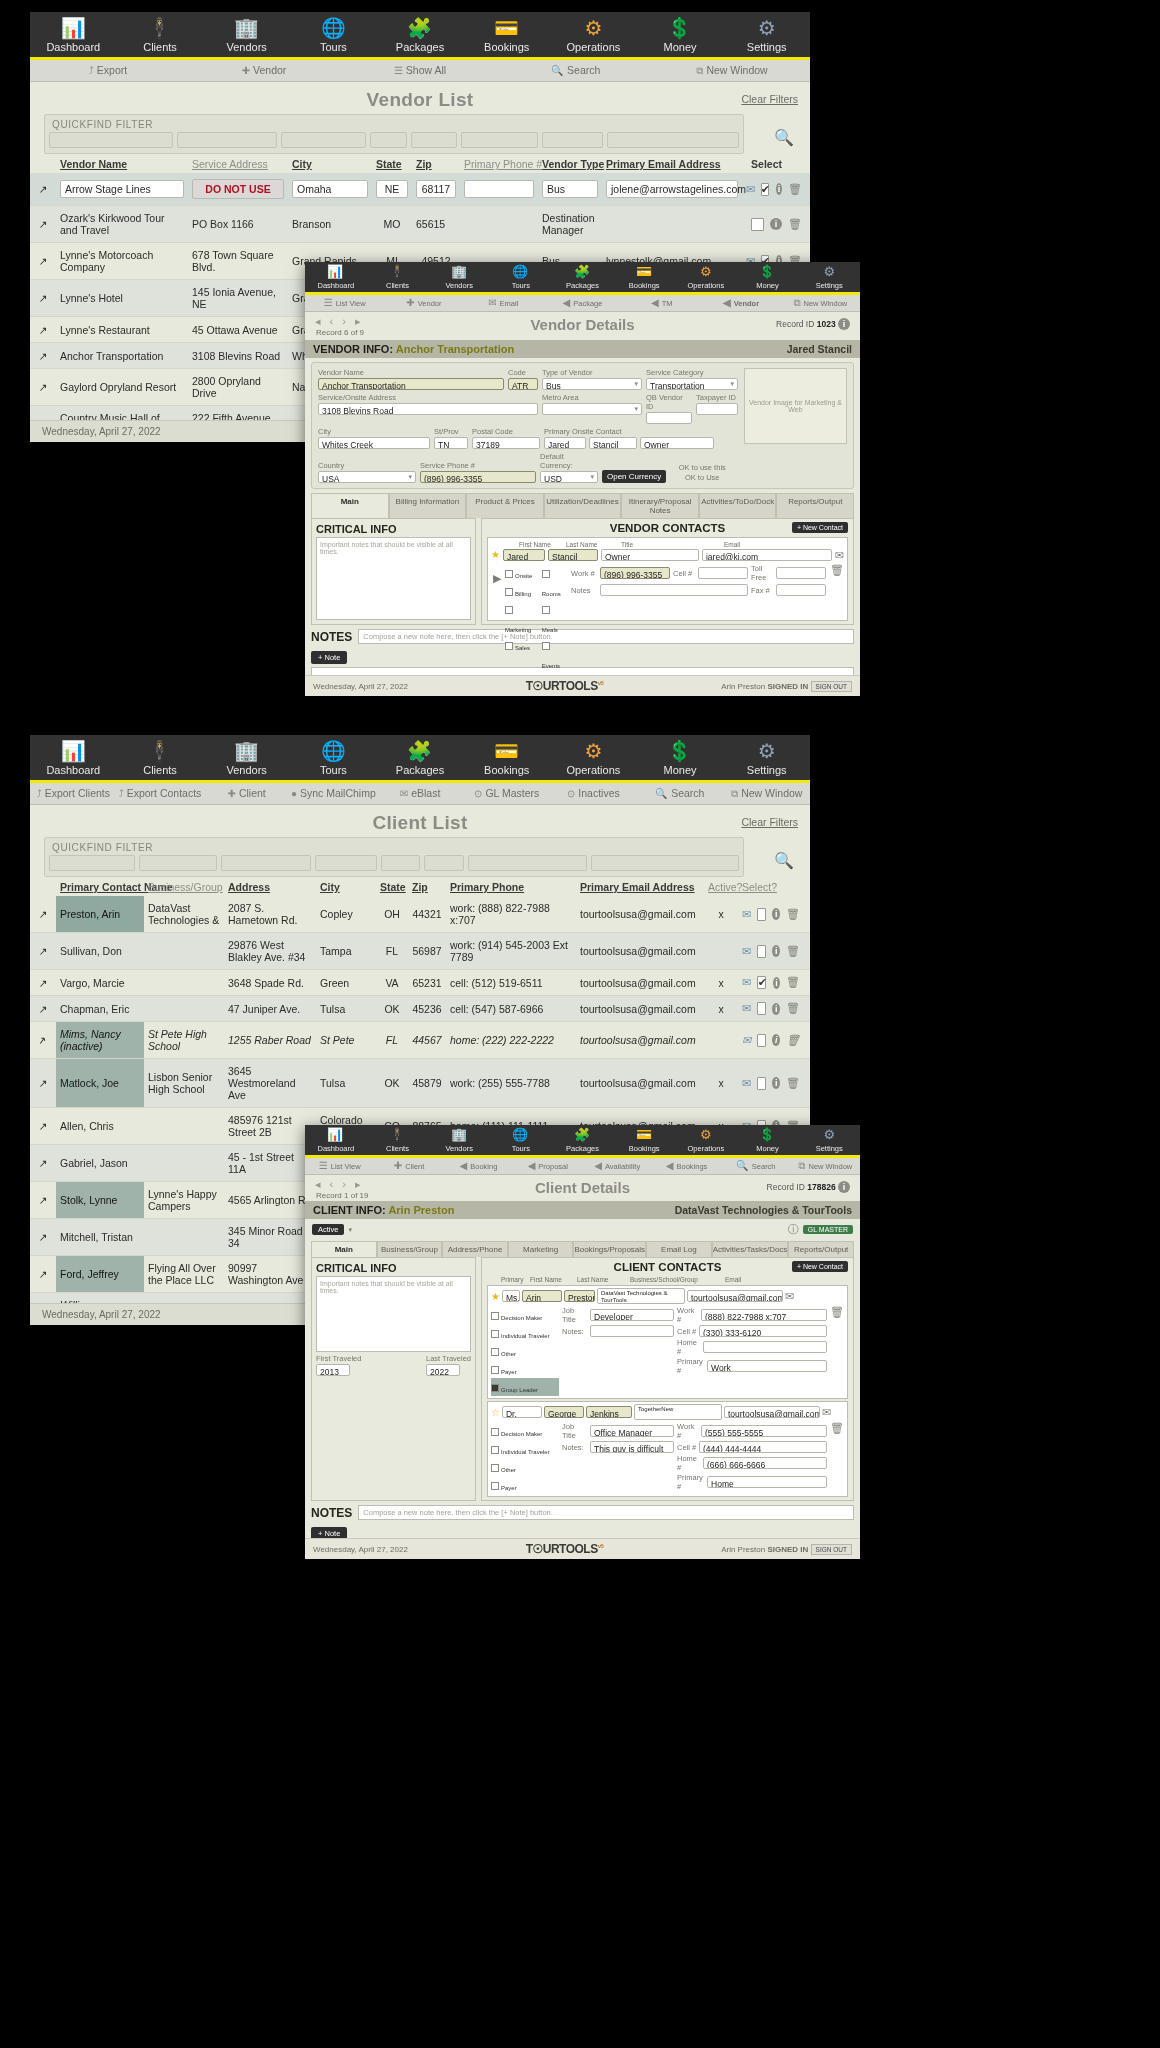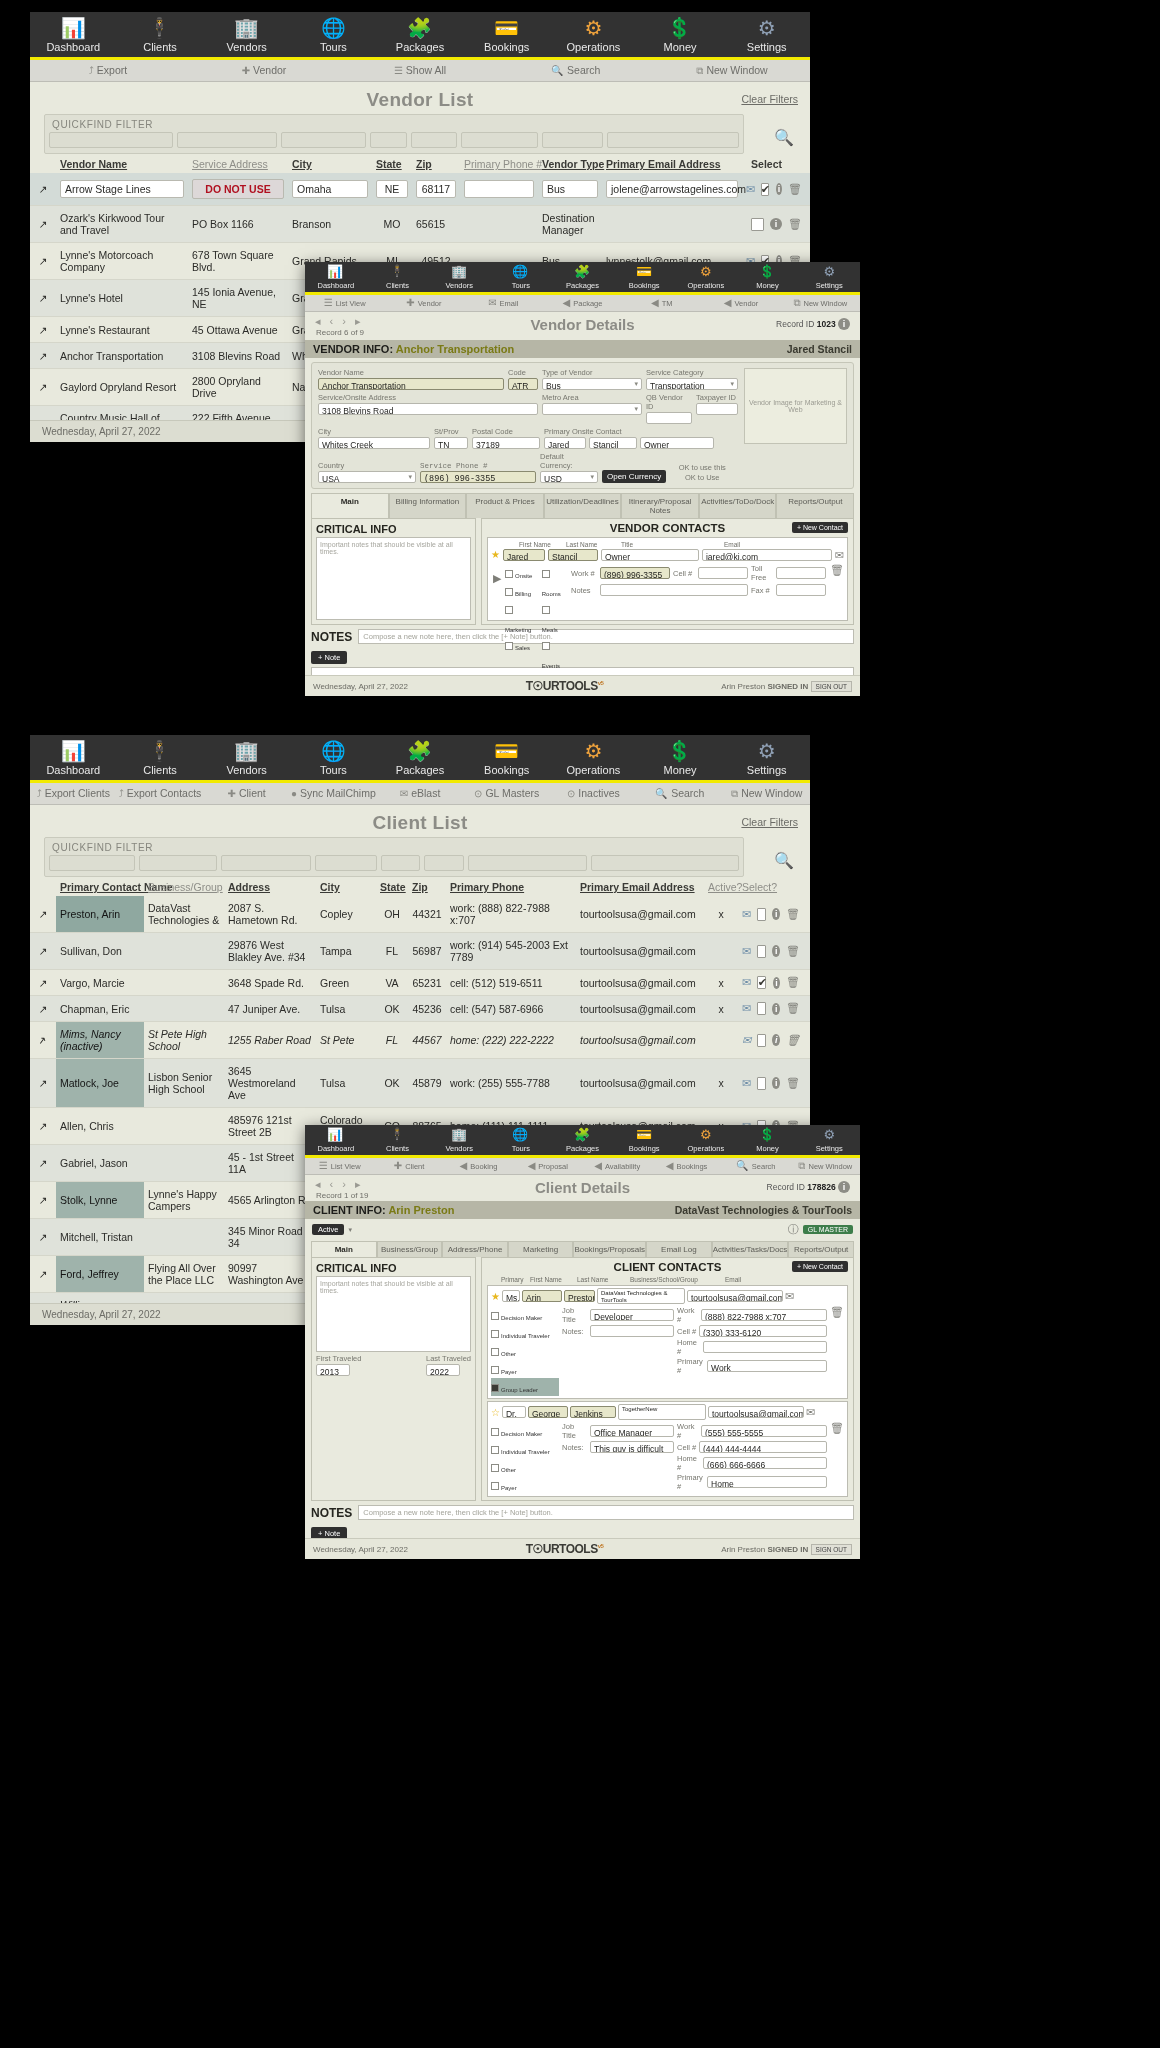--- a/index.html
+++ b/index.html
@@ -416,21 +416,21 @@
         <span class="lb" style="font-size: 7.5px;">Settings</span>
       </div>
     </div>
   <div class="yellowline"></div>
   <div class="subbar" id="sub2">
       <div class="subitem" style="font-size: 7.5px; padding: 2px 0px;"><span class="si">☰</span><span>List View</span></div>
       <div class="subitem" style="font-size: 7.5px; padding: 2px 0px;"><span class="si">✚</span><span>Vendor</span></div>
       <div class="subitem" style="font-size: 7.5px; padding: 2px 0px;"><span class="si">✉</span><span>Email</span></div>
       <div class="subitem" style="font-size: 7.5px; padding: 2px 0px;"><span class="si">◀</span><span>Package</span></div>
       <div class="subitem" style="font-size: 7.5px; padding: 2px 0px;"><span class="si">◀</span><span>TM</span></div>
-      <div class="subitem" style="font-size: 7.5px; padding: 2px 0px;"><span class="si">◀</span><span>Vendor</span></div>
+      <div class="subitem" style="font-size: 7.5px; padding: 2px 0px; font-weight: bold;"><span class="si">◀</span><span>Vendor</span></div>
       <div class="subitem" style="font-size: 7.5px; padding: 2px 0px;"><span class="si">⧉</span><span>New Window</span></div>
     </div>
   <div style="position:relative;height:28px;">
     <div class="recnav">◂  ‹  ›  ▸</div>
     <div class="recof">Record 6 of 9</div>
     <div class="dtitle">Vendor Details</div>
     <div class="recid">
       <span>Record ID</span>
       <b>1023</b>
       <span class="ico circ">i</span>
@@ -500,21 +500,21 @@
             <div class="fi" style="width:48px;">Stancil</div>
             <div class="fi" style="width:74px;">Owner</div>
           </div>
         </div>
       </div>
       <div style="display:flex;gap:4px;margin-top:3px;align-items:flex-end;">
         <div style="width:98px;">
           <span class="fl">Country</span>
           <div class="fi sel-drop">USA</div>
         </div>
-        <div style="width:116px;font-family:Liberation Mono, monospace;">
+        <div style="width:116px;">
           <span class="fl">Service Phone #</span>
           <div class="fi hl">(896) 996-3355</div>
         </div>
         <div style="width:58px;">
           <span class="fl">Default Currency:</span>
           <div class="fi sel-drop">USD</div>
         </div>
         <div class="darkbtn">Open Currency</div>
         <div style="width:64px;text-align:center;">
           <span class="fl">OK to use this</span>
@@ -1121,21 +1121,21 @@
                   <span class="fl" style="margin: 0px; width: 28px;">Primary #</span>
                   <div class="fi" style="flex: 1 1 0%;">Work</div>
                 </div>
               </div>
               <span class="ico">🗑</span>
             </div>
           </div>
           <div class="ctbox" style="margin-top: 2px; padding: 2px 3px;">
             <div style="display: flex; gap: 2px; align-items: center;">
               <span class="star">☆</span>
-              <div class="fi" style="width: 24px;">Dr.</div>
+              <div class="fi" style="width: 40px;">Dr.</div>
               <div class="fi hl" style="width: 40px;">George</div>
               <div class="fi hl" style="width: 46px;">Jenkins</div>
               <div class="fi" style="width: 88px; height: 16px; white-space: normal; line-height: 7px; font-size: 6px;">TogetherNew</div>
               <div class="fi" style="width: 96px;">tourtoolsusa@gmail.com</div>
               <span class="ico">✉</span>
             </div>
             <div style="display: flex; gap: 3px; margin-top: 2px;">
               <div style="width: 68px;">
                 <div><span class="chkmini"></span><span class="chklbl">Decision Maker</span></div>
                 <div><span class="chkmini"></span><span class="chklbl">Individual Traveler</span></div>

